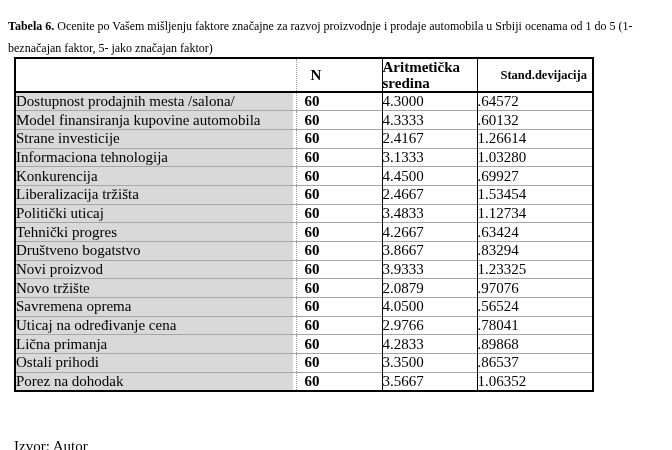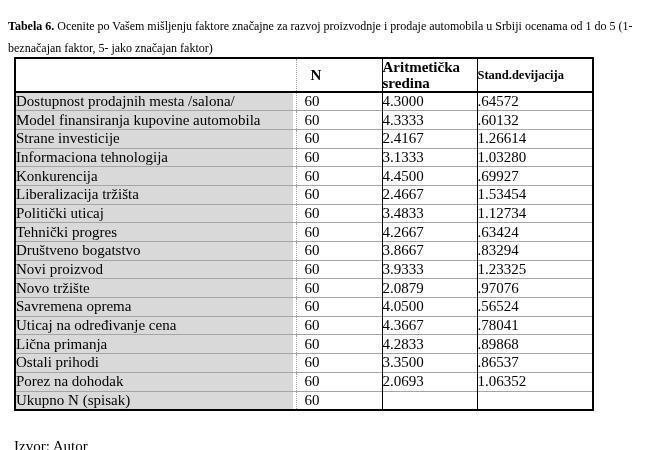--- a/index.html
+++ b/index.html
@@ -48,36 +48,36 @@
   tbody tr { height: 18.7px; }
 
   thead th {
     border-bottom: 2px solid #000000;
     font-weight: bold;
     font-size: 15px;
     line-height: 16px;
     background: #ffffff;
   }
   thead th.c2 { white-space: normal; }
-  thead th.c3 { font-size: 12.5px; }
+  thead th.c3 { font-size: 12.5px; padding-left: 23px; }
 
   tbody td {
     border-top: 1px solid #a6a6a6;
     font-size: 15px;
     line-height: 17px;
   }
 
   
   .c1 { border-left: 1px dotted #9b9b9b; }
   .c2, .c3 { border-left: 1px solid #000000; }
 
   
   .c0 { padding-left: 5px; }
   thead th.c1 { padding-left: 14px; }
-  tbody td.c1 { padding-left: 8px; }
+  tbody td.c1 { padding-left: 8px; font-weight: bold; }
   .c2, .c3 { padding-left: 8px; margin-left: 32px; }
 
   
   tbody td.c0 {
     background: linear-gradient(to right, #d9d9d9 calc(100% - 3px), #ffffff calc(100% - 3px));
   }
 
   .source {
     position: absolute;
     left: 14px;
@@ -174,43 +174,37 @@
       </tr>
       <tr>
         <td class="c0">Savremena oprema</td>
         <td class="c1">60</td>
         <td class="c2">4.0500</td>
         <td class="c3">.56524</td>
       </tr>
       <tr>
         <td class="c0">Uticaj na određivanje cena</td>
         <td class="c1">60</td>
-        <td class="c2">4.3667</td>
+        <td class="c2">2.9766</td>
         <td class="c3">.78041</td>
       </tr>
       <tr>
         <td class="c0">Lična primanja</td>
         <td class="c1">60</td>
         <td class="c2">4.2833</td>
         <td class="c3">.89868</td>
       </tr>
       <tr>
         <td class="c0">Ostali prihodi</td>
         <td class="c1">60</td>
         <td class="c2">3.3500</td>
         <td class="c3">.86537</td>
       </tr>
       <tr>
         <td class="c0">Porez na dohodak</td>
         <td class="c1">60</td>
-        <td class="c2">2.0693</td>
+        <td class="c2">3.5667</td>
         <td class="c3">1.06352</td>
-      </tr>
-      <tr>
-        <td class="c0">Ukupno N (spisak)</td>
-        <td class="c1">60</td>
-        <td class="c2"></td>
-        <td class="c3"></td>
       </tr>
     </tbody>
 </table>
 
 <p class="source">Izvor: Autor</p>
 
 </body></html>

